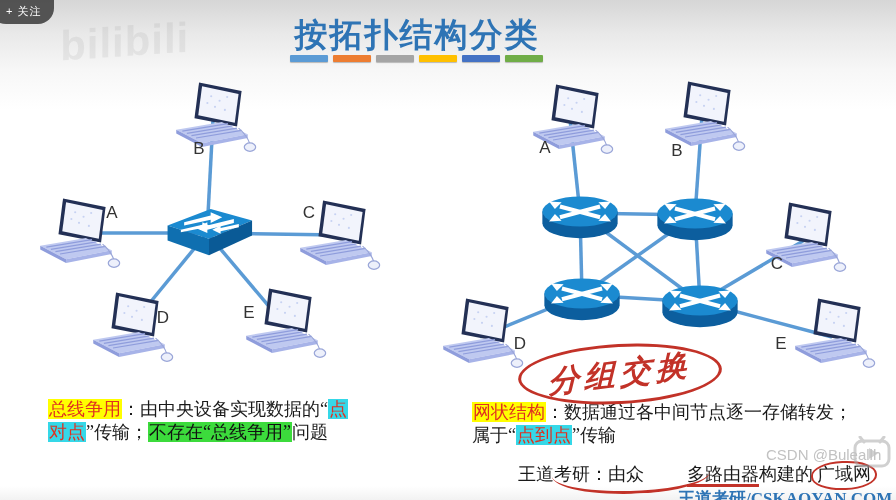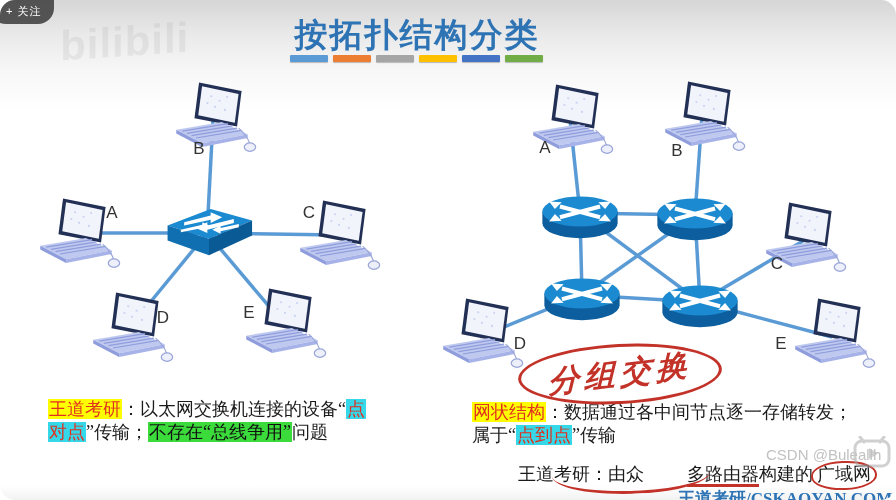--- a/index.html
+++ b/index.html
@@ -5,21 +5,21 @@
   :root{
     --title-blue:#2E74B5; --device-blue:#1B8AD0; --device-blue-mid:#0F6FB0;
     --device-blue-dark:#0A5A96; --link-blue:#5B9BD5; --hl-yellow:#FFFF00;
     --hl-cyan:#35D8E8; --hl-green:#3CDB3C; --ann-red:#C23228; --text-red:#E03020;
     --label-dark:#333333; --watermark-gray:#C2C2C2; --wangdao-blue:#2E74B5;
   }
   *{margin:0;padding:0;box-sizing:border-box;}
   html,body{width:896px;height:500px;}
   body{font-family:"Liberation Sans",sans-serif;}
   .stage{position:relative;width:896px;height:500px;overflow:hidden;
-    background:linear-gradient(180deg,#d6d6d6 0px,#e9e9e9 34px,#f7f7f7 70px,#ffffff 110px,#ffffff 486px,#f2f2f2 500px);border-radius:15px;}
+    background:linear-gradient(180deg,#d6d6d6 0px,#e9e9e9 34px,#f7f7f7 70px,#ffffff 110px,#ffffff 486px,#f2f2f2 500px);}
   
   .follow-btn{position:absolute;left:-10px;top:-10px;z-index:30;background:rgba(72,72,72,.93);
     color:#fff;font-size:11px;padding:14px 13px 5px 16px;border-radius:0 0 16px 16px;letter-spacing:1px;}
   .bili-mark{position:absolute;left:60px;top:18px;z-index:29;font-size:42px;font-weight:bold;
     color:rgba(110,110,110,.10);transform:rotate(-4deg) skewX(-4deg);letter-spacing:1px;}
   .csdn-mark{position:absolute;left:766px;top:446px;z-index:28;font-size:15px;color:var(--watermark-gray);}
   .play-icon{position:absolute;left:852px;top:436px;z-index:28;opacity:.55;}
   .wangdao-mark{position:absolute;left:678px;top:487px;z-index:27;font-size:17px;font-weight:bold;
     color:var(--wangdao-blue);font-family:"Liberation Serif",serif;white-space:nowrap;}
   
@@ -164,21 +164,21 @@
     <text x="80" y="269">D</text>
     <text x="341" y="269">E</text>
   </svg>
 
   <div class="annotation">
     <span>分组交换</span>
   </div>
   <div class="swoosh"></div>
 
   <div class="note note-left">
-    <p><span class="hl hl-yellow">王道考研</span><span>：以太网交换机连接的设备“</span><span class="hl hl-cyan">点</span></p>
+    <p><span class="hl hl-yellow">总线争用</span><span>：由中央设备实现数据的“</span><span class="hl hl-cyan">点</span></p>
     <p><span class="hl hl-cyan">对点</span><span>”传输；</span><span class="hl hl-green">不存在“总线争用”</span><span>问题</span></p>
   </div>
 
   <div class="note note-right">
     <p><span class="hl hl-yellow">网状结构</span><span>：数据通过各中间节点逐一存储转发；</span></p>
     <p><span>属于“</span><span class="hl hl-cyan">点到点</span><span>”传输</span></p>
     <p class="rep"><span>王道考研：由众</span><span class="red-underline">多路由器</span><span>构建的</span><span class="red-circle">广域网</span></p>
   </div>
 
   <div class="play-icon">

